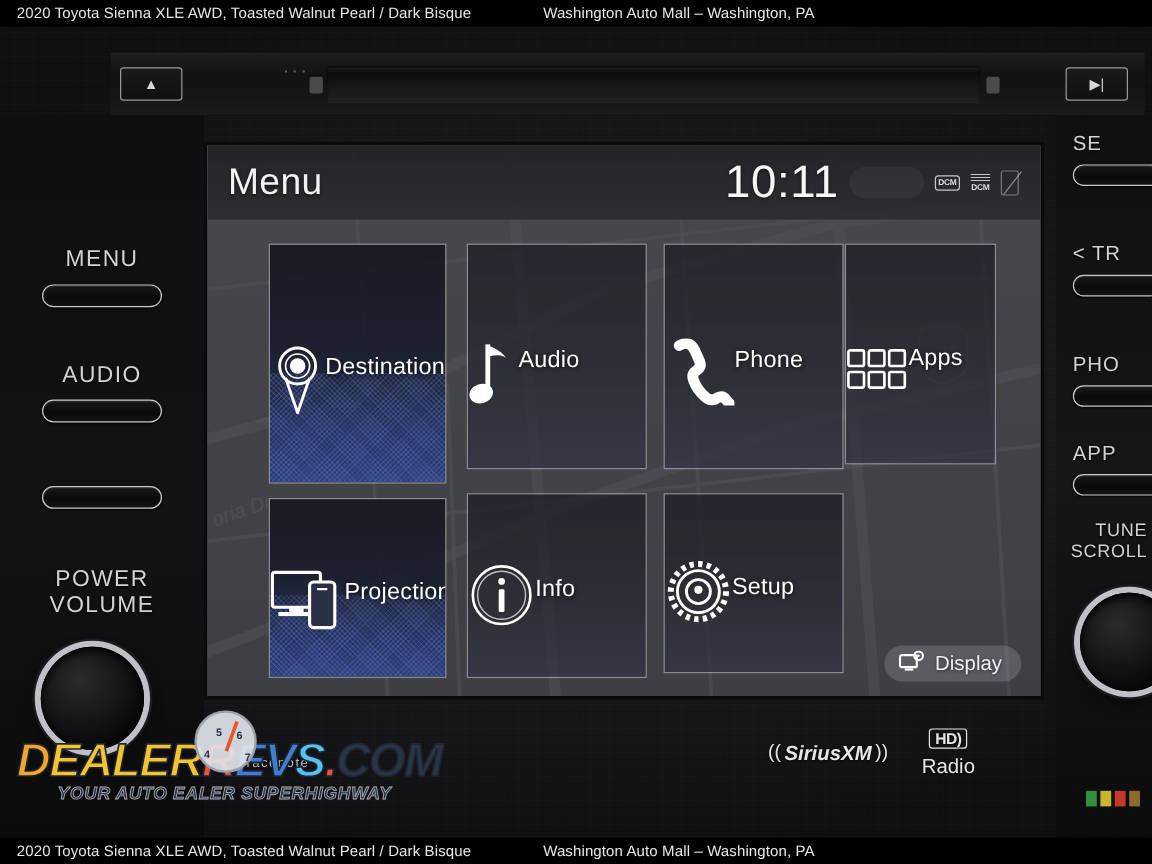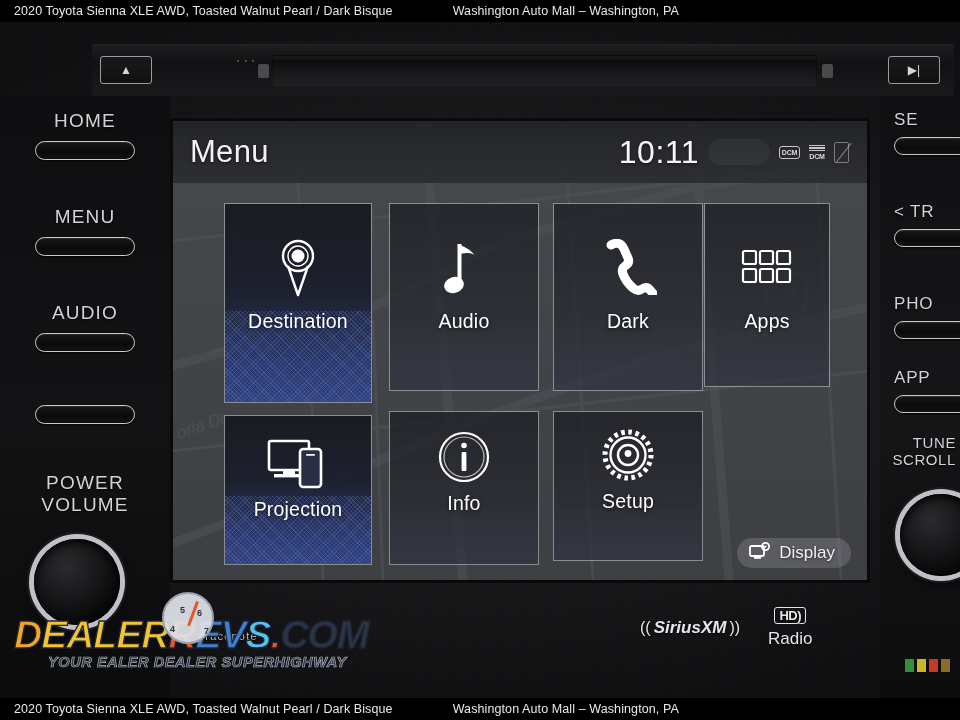--- a/index.html
+++ b/index.html
@@ -185,21 +185,21 @@
   .status-title {
     color: #f2f2f4; font-size: 31px; font-weight: 400;
     padding-left: 17px; letter-spacing: .3px;
     text-shadow: 0 1px 3px rgba(0,0,0,.6);
   }
   .status-right {
     margin-left: auto; display: flex; align-items: center; gap: 9px;
     padding-right: 18px;
   }
   .clock {
-    color: #f6f6f8; font-size: 32px; letter-spacing: .5px;
+    color: #f6f6f8; font-size: 38px; letter-spacing: .5px;
     font-weight: 400; line-height: 38px;
     text-shadow: 0 1px 3px rgba(0,0,0,.55);
   }
   .stat-pill {
     width: 62px; height: 26px; border-radius: 13px;
     background: rgba(255,255,255,.045);
   }
   .dcm-box {
     width: 21px; height: 13px;
     border: 1.4px solid #c6c6cb; border-radius: 3px;
@@ -223,21 +223,21 @@
 
   
   .tile-grid {
     position: absolute; left: 0; top: 62px;
     width: 100%; height: 397px;
     z-index: 3;
   }
   .tile {
     position: absolute;
     border: 1px solid rgba(220,222,228,.48);
-    display: flex; flex-direction: column;
+    display: flex; flex-direction: row;
     align-items: center; justify-content: flex-start;
     color: #fff;
     overflow: hidden;
   }
   .tile .bgfill {
     position: absolute; inset: 0;
     background: linear-gradient(180deg, rgba(30,32,38,.80) 0%, rgba(36,38,45,.72) 52%, rgba(48,52,66,.70) 100%);
   }
   .tile.accent .bgfill {
     background: linear-gradient(180deg, rgba(22,24,30,.93) 0%, rgba(26,30,45,.92) 45%, rgba(38,52,108,.92) 82%, rgba(46,62,125,.93) 100%);
@@ -345,24 +345,20 @@
     <div class="cd-nub" style="left:166px"></div>
     <div class="cd-slot"></div>
     <div class="cd-nub" style="left:730px"></div>
     <div class="cd-btn next">
       <span>▶|</span>
     </div>
   </div>
 
   <div class="left-col">
 
-    <div class="hbtn-group" style="top:14px">
-      <div class="hbtn-label">HOME</div>
-      <div class="hbtn"></div>
-    </div>
 
     <div class="hbtn-group" style="top:110px">
       <div class="hbtn-label">MENU</div>
       <div class="hbtn"></div>
     </div>
 
     <div class="hbtn-group" style="top:206px">
       <div class="hbtn-label">AUDIO</div>
       <div class="hbtn"></div>
     </div>
@@ -481,21 +477,21 @@
           <div class="tile-label">Audio</div>
         </div>
 
         <div class="tile" style="left:380px; top:20px; width:150px; height:188px;">
           <div class="bgfill"></div>
           <div class="tile-icon">
             <svg width="58" height="56" viewBox="0 0 58 56">
               <path d="M12 6 q9 -5 13 4 l4 9 q2 5 -3 8 q-4 3 -2 8 q3 8 10 14 q5 4 9 1 q5 -3 8 1 l7 8 q5 6 -2 12" fill="none" stroke="#fff" stroke-width="9" stroke-linecap="round" stroke-linejoin="round"></path>
             </svg>
           </div>
-          <div class="tile-label">Dark</div>
+          <div class="tile-label">Phone</div>
         </div>
 
         <div class="tile" style="left:531px; top:20px; width:126px; height:184px;">
           <div class="bgfill"></div>
           <div class="tile-icon">
             <svg width="52" height="36" viewBox="0 0 52 36">
               <g fill="none" stroke="#fff" stroke-width="2.2">
                 <rect x="2" y="2" width="13" height="13" rx="1.5"></rect>
                 <rect x="19" y="2" width="13" height="13" rx="1.5"></rect>
                 <rect x="36" y="2" width="13" height="13" rx="1.5"></rect>
@@ -583,21 +579,21 @@
 
   <div class="wm">
     <div class="wm-gauge">
       <span class="num" style="left:6px;  top:30px">4</span>
       <span class="num" style="left:16px; top:11px">5</span>
       <span class="num" style="left:33px; top:14px">6</span>
       <span class="num" style="left:40px; top:32px">7</span>
       <span class="needle"></span>
     </div>
     <div class="wm-main"><span class="c1">D</span><span class="c2">EALER</span><span class="c3">R</span><span class="c4">EV</span><span class="c5">S</span><span class="c6">.</span><span class="c7">COM</span></div>
-    <div class="wm-sub">YOUR EALER DEALER SUPERHIGHWAY</div>
+    <div class="wm-sub">YOUR AUTO EALER SUPERHIGHWAY</div>
   </div>
 
   <div class="color-bars">
     <i style="background:#2f8f3a"></i>
     <i style="background:#c8b62c"></i>
     <i style="background:#c23a2a"></i>
     <i style="background:#8e6a2a"></i>
   </div>
 
 </div>

